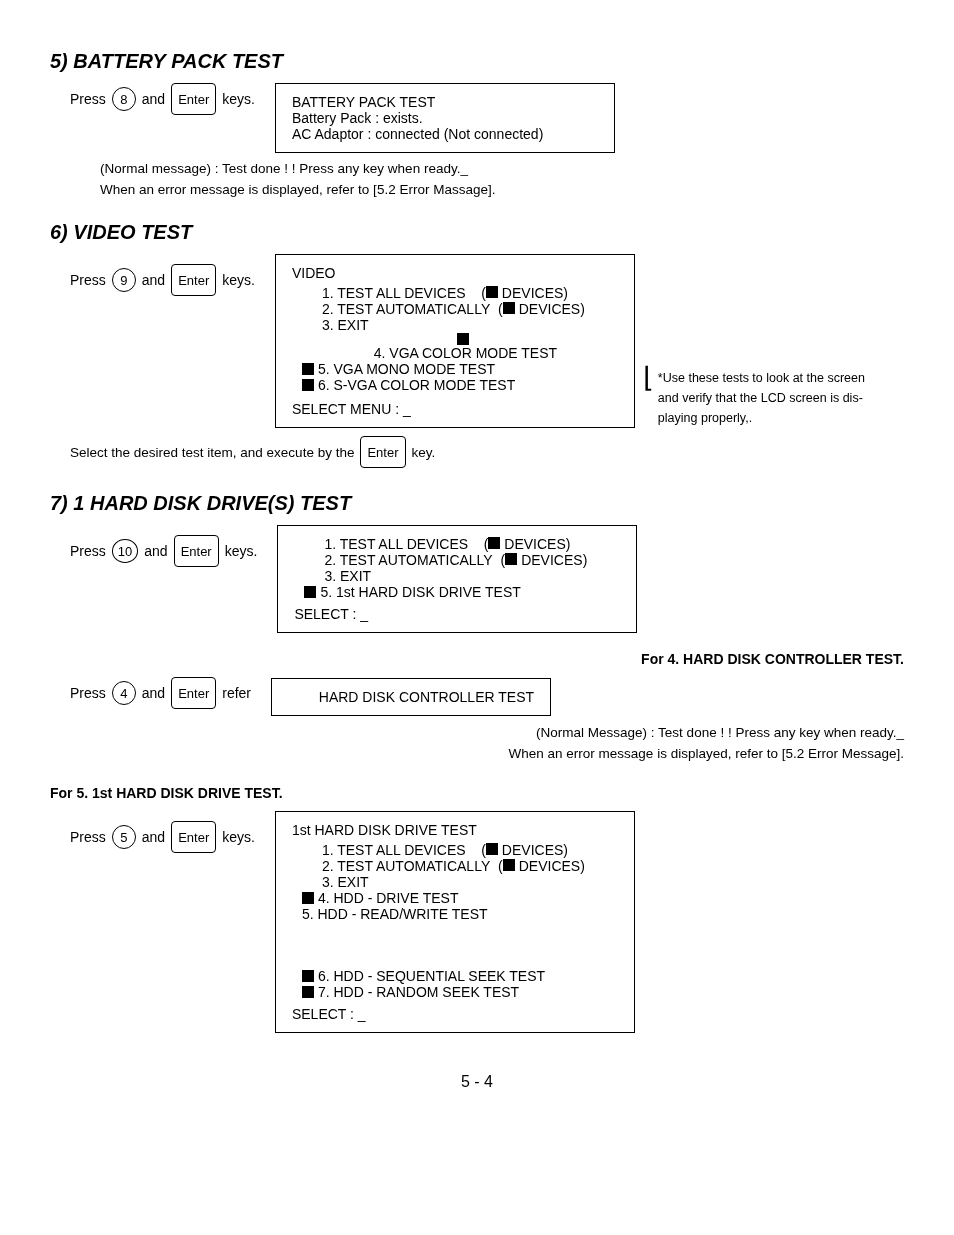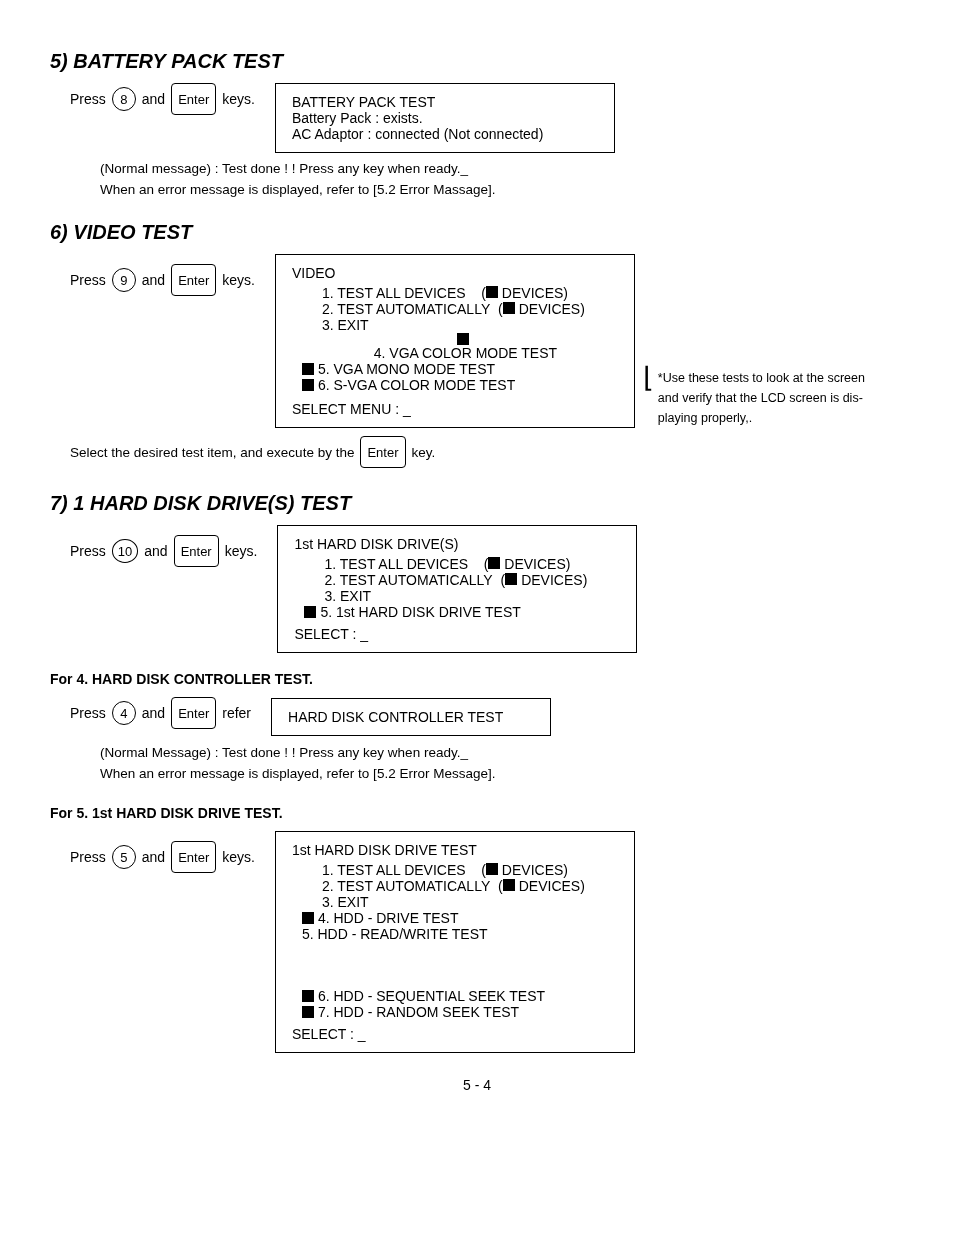--- a/index.html
+++ b/index.html
@@ -114,22 +114,22 @@
       margin-top: 8px;
       margin-left: 20px;
       font-size: 13.5px;
       display: flex;
       align-items: center;
       gap: 6px;
     }
 
     .page-number {
       text-align: center;
-      margin-top: 24px;
-      font-size: 14px;
+      margin-top: 40px;
+      font-size: 16px;
     }
   </style>
 </head>
 <body>
 
 <div>
   <div class="section-title">5) BATTERY PACK TEST</div>
 
   <div class="layout-row">
     <div class="press-col">
@@ -219,40 +219,39 @@
     <div class="press-col">
       <div class="press-line" style="margin-top:10px;">
         <span>Press</span>
         <span class="key-circle">10</span>
         <span>and</span>
         <span class="key-rect">Enter</span>
         <span>keys.</span>
       </div>
     </div>
     <div class="info-box" style="min-width:360px;">
-      <div style="margin-bottom:4px;">1st  HARD DISK DRIVE(S)</div>
       <div style="margin-left:30px;">
         <span>1.  TEST ALL DEVICES</span>&nbsp;&nbsp;&nbsp;
         <span>(</span><span class="black-square-sm"></span><span>DEVICES)</span>
       </div>
       <div style="margin-left:30px;">
         <span>2.  TEST AUTOMATICALLY</span>&nbsp;
         <span>(</span><span class="black-square-sm"></span><span>DEVICES)</span>
       </div>
       <div style="margin-left:30px;">3.  EXIT</div>
       <div style="margin-left:10px; display:flex; align-items:center;">
         <span class="black-square-sm"></span>
         <span>5.  1st HARD DISK DRIVE TEST</span>
       </div>
       <div style="margin-top:6px;">SELECT :  _</div>
     </div>
   </div>
 </div>
 
-<div style="margin-top:12px;">
+<div style="margin-top:12px;text-align:right;">
   <div class="for-label">For  4.  HARD DISK CONTROLLER TEST.</div>
 
   <div class="layout-row" style="align-items:center;">
     <div class="press-col">
       <div class="press-line">
         <span>Press</span>
         <span class="key-circle">4</span>
         <span>and</span>
         <span class="key-rect">Enter</span>
         <span>refer</span>

